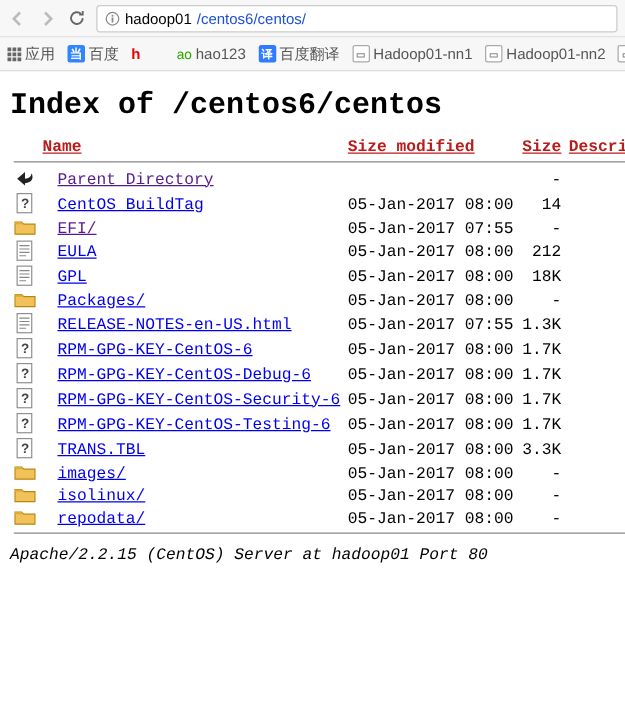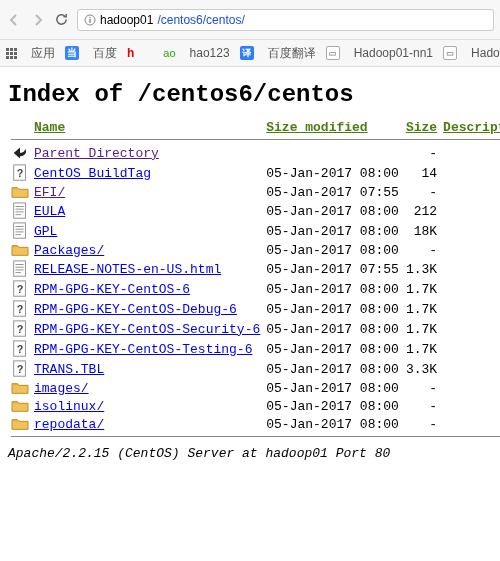--- a/index.html
+++ b/index.html
@@ -1,39 +1,39 @@
 <!DOCTYPE html>
 <html><head>
 <meta charset="utf-8">
 <style>
   * { box-sizing: border-box; }
   body { margin: 0; font-family: "Times New Roman", serif; width: 500px; background: #fff; }
-  .toolbar { height: 40px; display: flex; align-items: center; padding: 0 6px; gap: 8px; background: #f7f7f7; border-bottom: 1px solid #ddd; }
+  .toolbar { height: 30px; display: flex; align-items: center; padding: 0 6px; gap: 8px; background: #f7f7f7; border-bottom: 1px solid #ddd; }
   .toolbar .nav-icon { color: #888; display: flex; cursor: pointer; }
   .toolbar .nav-icon.enabled { color: #555; }
   .url-bar { flex: 1; height: 22px; border: 1px solid #ccc; border-radius: 3px; display: flex; align-items: center; padding: 0 6px; font-family: Arial, sans-serif; font-size: 12px; color: #333; background: #fff; gap: 4px; }
   .url-host { color: #000; }
   .url-path { color: #1d4ed8; }
   .bookmarks { height: 27px; display: flex; align-items: center; padding: 0 6px; gap: 10px; background: #f7f7f7; border-bottom: 1px solid #ddd; font-family: Arial, "Microsoft YaHei", sans-serif; font-size: 12px; color: #555; overflow: hidden; white-space: nowrap; }
-  .bm { display: flex; align-items: center; gap: 14px; cursor: pointer; }
+  .bm { display: flex; align-items: center; gap: 3px; cursor: pointer; }
   .apps-icon { display: inline-grid; grid-template-columns: repeat(3,3px); grid-auto-rows: 3px; gap: 1px; }
   .apps-icon span { background: #666; }
   .fav { width: 14px; height: 14px; display:inline-flex; align-items:center; justify-content:center; font-size:10px; border-radius:2px; color:#fff; font-weight:bold; font-family: Arial, sans-serif; }
   .baidu { background:#3385ff; }
   .hao1 { color:#e60000; font-weight:bold; }
   .hao2 { color:#2ea800; font-size:11px;margin-left:29px; }
   .baiduf { background:#307cff; font-size:9px; }
   .doc { border:1px solid #aaa; background:#fff; color:#888; font-size:8px; }
   .content { padding: 4px 8px 8px 8px; }
   h1 { font-family: "Courier New", monospace; font-weight: bold; font-size: 24px; margin: 10px 0 11px 0; }
   hr { border: none; border-top: 1px solid #888; margin: 2px 0; }
   table { border-collapse: collapse; font-family: "Courier New", monospace; font-size: 13px; }
   th, td { padding: 1px 3px; text-align: left; white-space: nowrap; vertical-align: middle; }
-  th a { color: #4d7c0f; text-decoration: underline; }
-  td a { color: #0000ee; text-decoration: underline; }
+  th a { color: #b91c1c; text-decoration: underline; }
+  td a { color: #0000ee; text-decoration: underline; margin-left: 12px; }
   td a.visited { color: #551a8b; }
   .sz { text-align: right; padding-left: 4px; }
   .icon-cell { width: 20px; padding-right: 2px; }
   .icon-cell svg { display: block; }
   .footer { font-family: "Courier New", monospace; font-style: italic; font-size: 13px; margin-top: 6px; }
 </style>
 </head>
 <body>
 
 <div class="toolbar">

